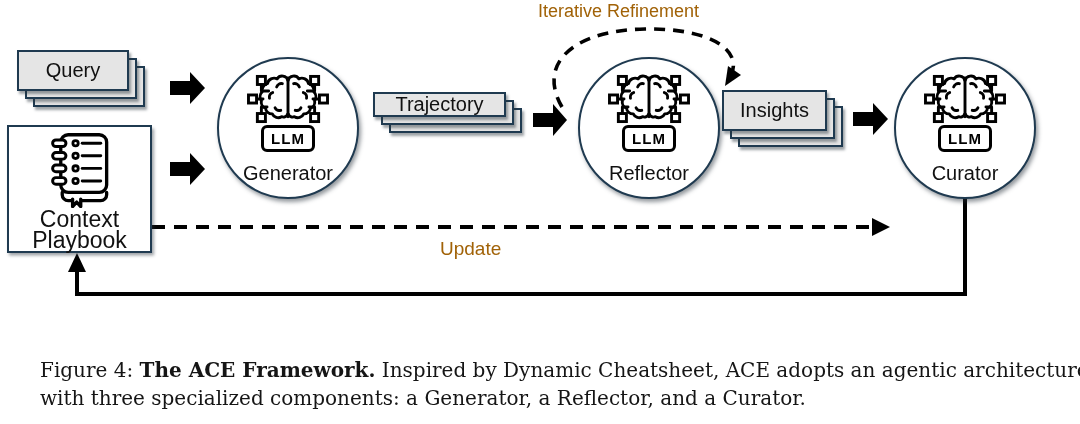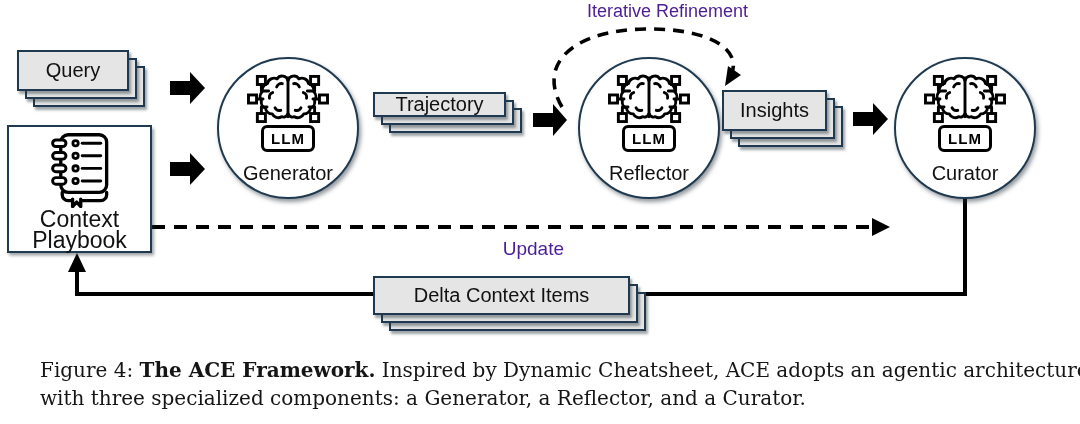--- a/index.html
+++ b/index.html
@@ -43,21 +43,21 @@
   .node-generator{left:217px;top:57px;}
   .node-reflector{left:578px;top:57px;}
   .node-curator{left:894px;top:57px;}
   .brain{width:82px;height:50px;margin-top:15px;flex:none;}
   .llm-badge{
     border:3px solid var(--ink);border-radius:6px;font-weight:bold;font-size:15px;
     line-height:1;padding:3px 7px;margin-top:1px;letter-spacing:1px;color:var(--ink);
   }
   .node-label{font-size:20px;color:#111;margin-top:10px;}
   
-  .lbl{position:absolute;color:#4c1d95;text-align:right;z-index:2;}
+  .lbl{position:absolute;color:#a16207;text-align:left;z-index:2;}
   .lbl-iter{left:538px;top:1px;width:210px;font-size:18px;}
   .lbl-update{left:440px;top:238px;width:124px;font-size:19px;}
   
   .caption{
     position:absolute;left:5px;top:357px;width:1072px;z-index:2;
     font-family:"DejaVu Serif","Liberation Serif",serif;font-size:20px;line-height:1.38;color:var(--text);margin-left:35px;
   }
 </style>
 </head>
 <body>
@@ -186,21 +186,16 @@
     <svg class="brain">
         <use href="#brain"></use>
       </svg>
     <div class="llm-badge">LLM</div>
     <div class="node-label">Curator</div>
   </div>
 
   <div class="lbl lbl-iter">Iterative Refinement</div>
   <div class="lbl lbl-update">Update</div>
 
-  <div class="stack stack-delta">
-    <div class="layer l3"></div>
-    <div class="layer l2"></div>
-    <div class="layer front">Delta Context Items</div>
-  </div>
 
   <div class="caption"><span>Figure 4: </span><b>The ACE Framework.</b><span> Inspired by Dynamic Cheatsheet, ACE adopts an agentic architecture with three specialized components: a Generator, a Reflector, and a Curator.</span></div>
 
 </div>
 
 </body></html>

